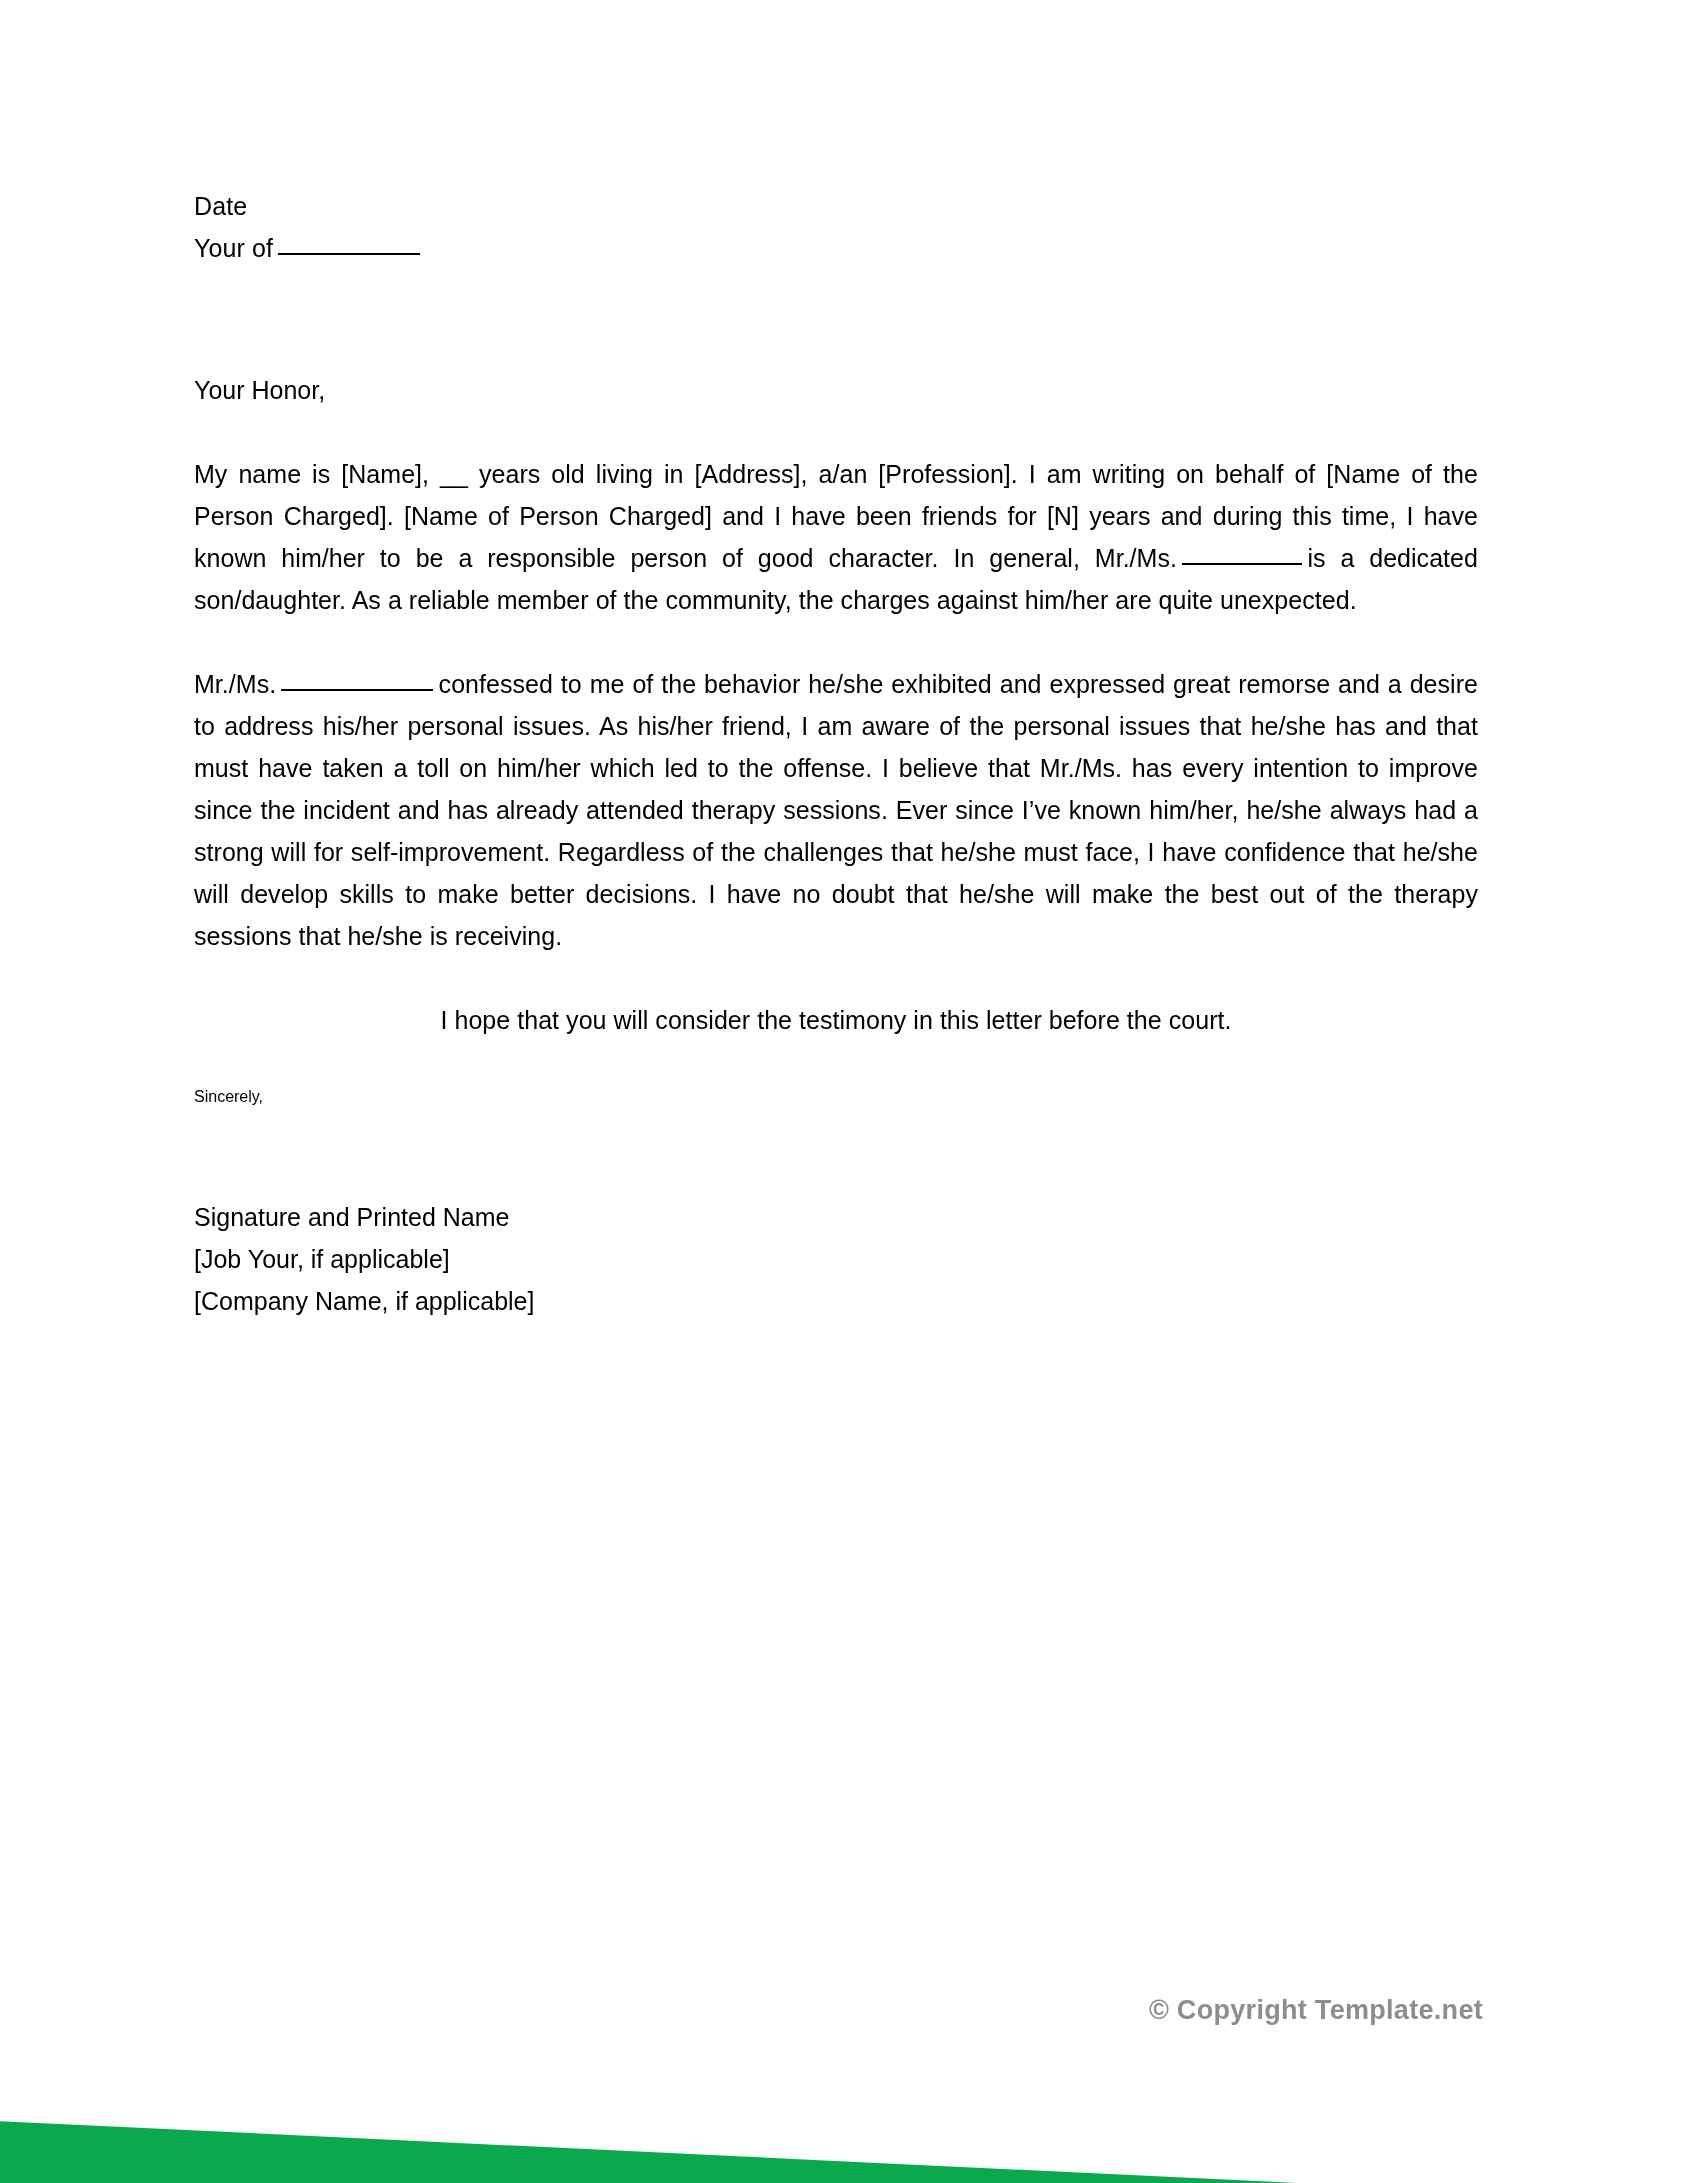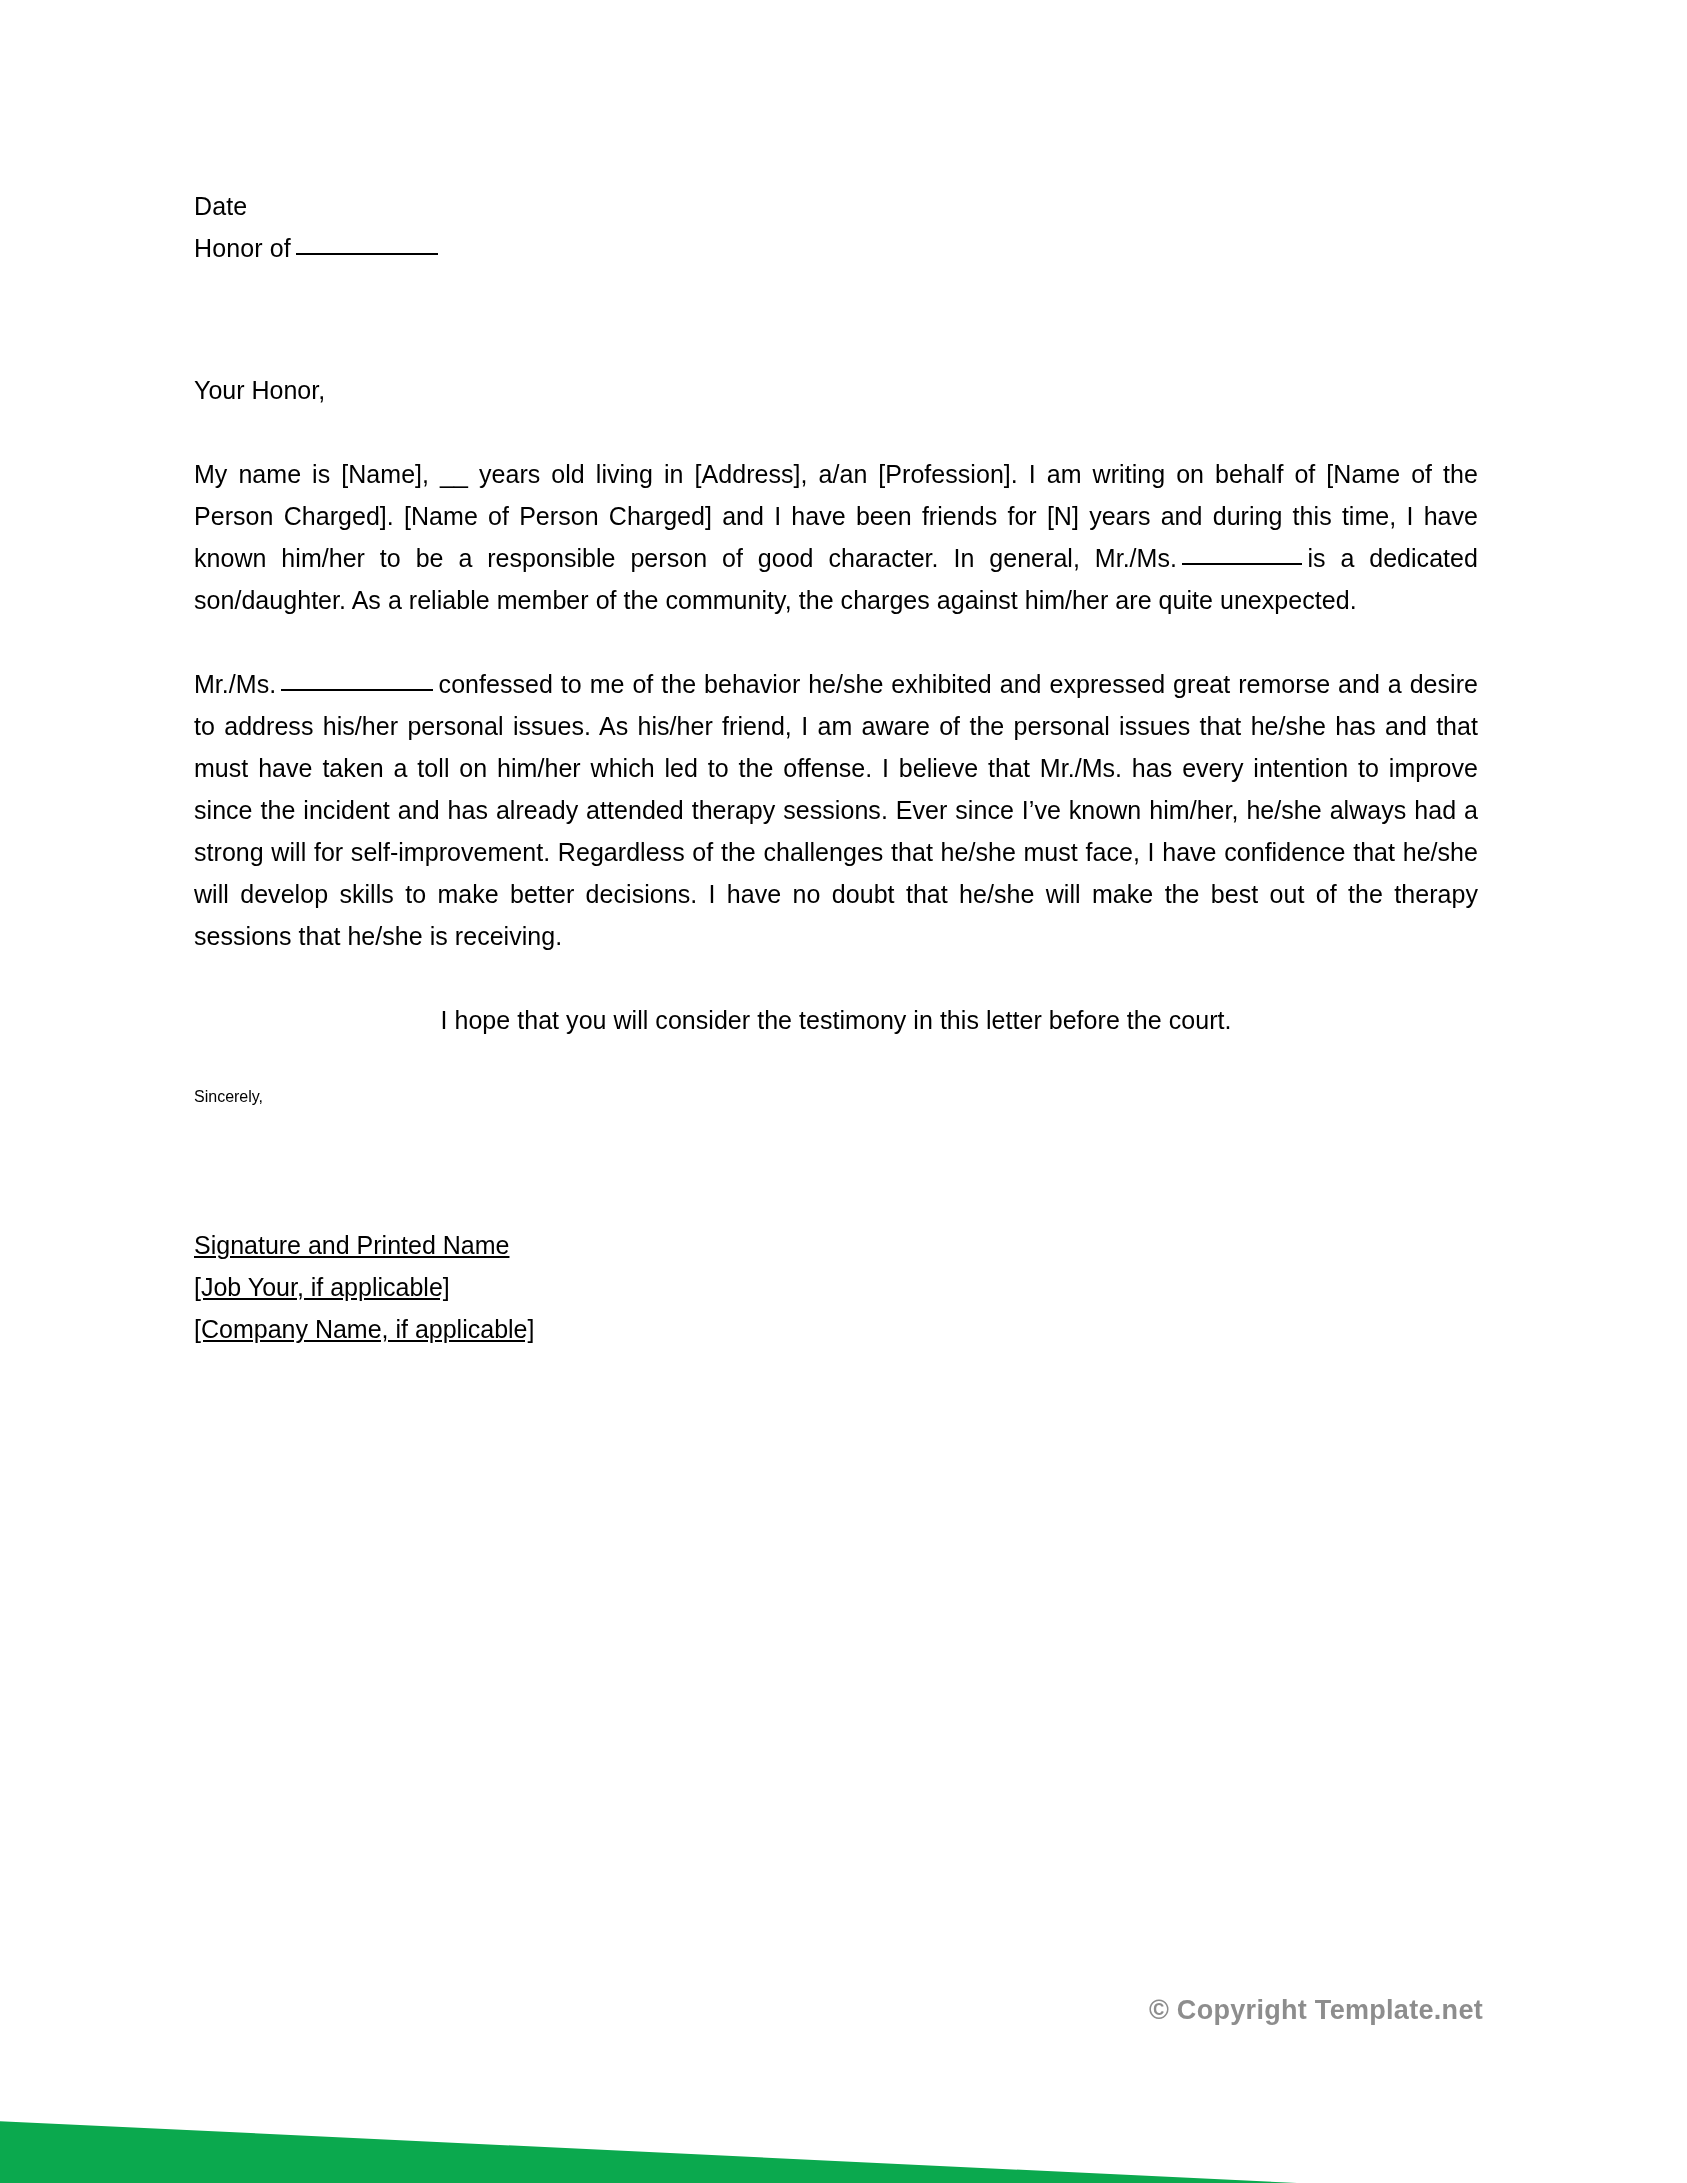--- a/index.html
+++ b/index.html
@@ -60,22 +60,21 @@
   .para.last-line {
     text-align: center;
   }
   .closing {
     font-size: 16px;
     line-height: 42px;
     color: #000000;
     margin-top: 35px;
   }
   .signature-block {
-    margin-top: 106px;
-    text-decoration: underline;
+    margin-top: 78px;
   }
   .sig-line {
     font-size: 25px;
     line-height: 42px;
     color: #000000;
   }
 
   .copyright {
     position: absolute;
     right: 204px;
@@ -98,21 +97,21 @@
 </style>
 </head>
 <body>
 
 <div class="page">
 
   <div class="letter-body">
 
     <div>
       <div class="addr-line">Date</div>
-      <div class="addr-line"><span>Honor of</span><span class="gap-sm"></span><span class="blank-rule blank-court"></span></div>
+      <div class="addr-line"><span>Your of</span><span class="gap-sm"></span><span class="blank-rule blank-court"></span></div>
     </div>
 
     <div class="salutation">Your Honor,</div>
 
     <div class="para"><span>My name is [Name], __ years old living in [Address], a/an [Profession]. I am writing on behalf of [Name of the Person Charged]. [Name of Person Charged] and I have been friends for [N] years and during this time, I have known him/her to be a responsible person of good character. In general, Mr./Ms.</span><span class="gap-sm"></span><span class="blank-rule blank-mrms-1"></span><span class="gap-sm"></span><span>is a dedicated son/daughter. As a reliable member of the community, the charges against him/her are quite unexpected.</span></div>
 
     <div class="para"><span>Mr./Ms.</span><span class="gap-sm"></span><span class="blank-rule blank-mrms-2"></span><span class="gap-sm"></span><span>confessed to me of the behavior he/she exhibited and expressed great remorse and a desire to address his/her personal issues. As his/her friend, I am aware of the personal issues that he/she has and that must have taken a toll on him/her which led to the offense. I believe that Mr./Ms. has every intention to improve since the incident and has already attended therapy sessions. Ever since I’ve known him/her, he/she always had a strong will for self-improvement. Regardless of the challenges that he/she must face, I have confidence that he/she will develop skills to make better decisions. I have no doubt that he/she will make the best out of the therapy sessions that he/she is receiving.</span></div>
 
     <div class="para last-line">I hope that you will consider the testimony in this letter before the court.</div>
 

